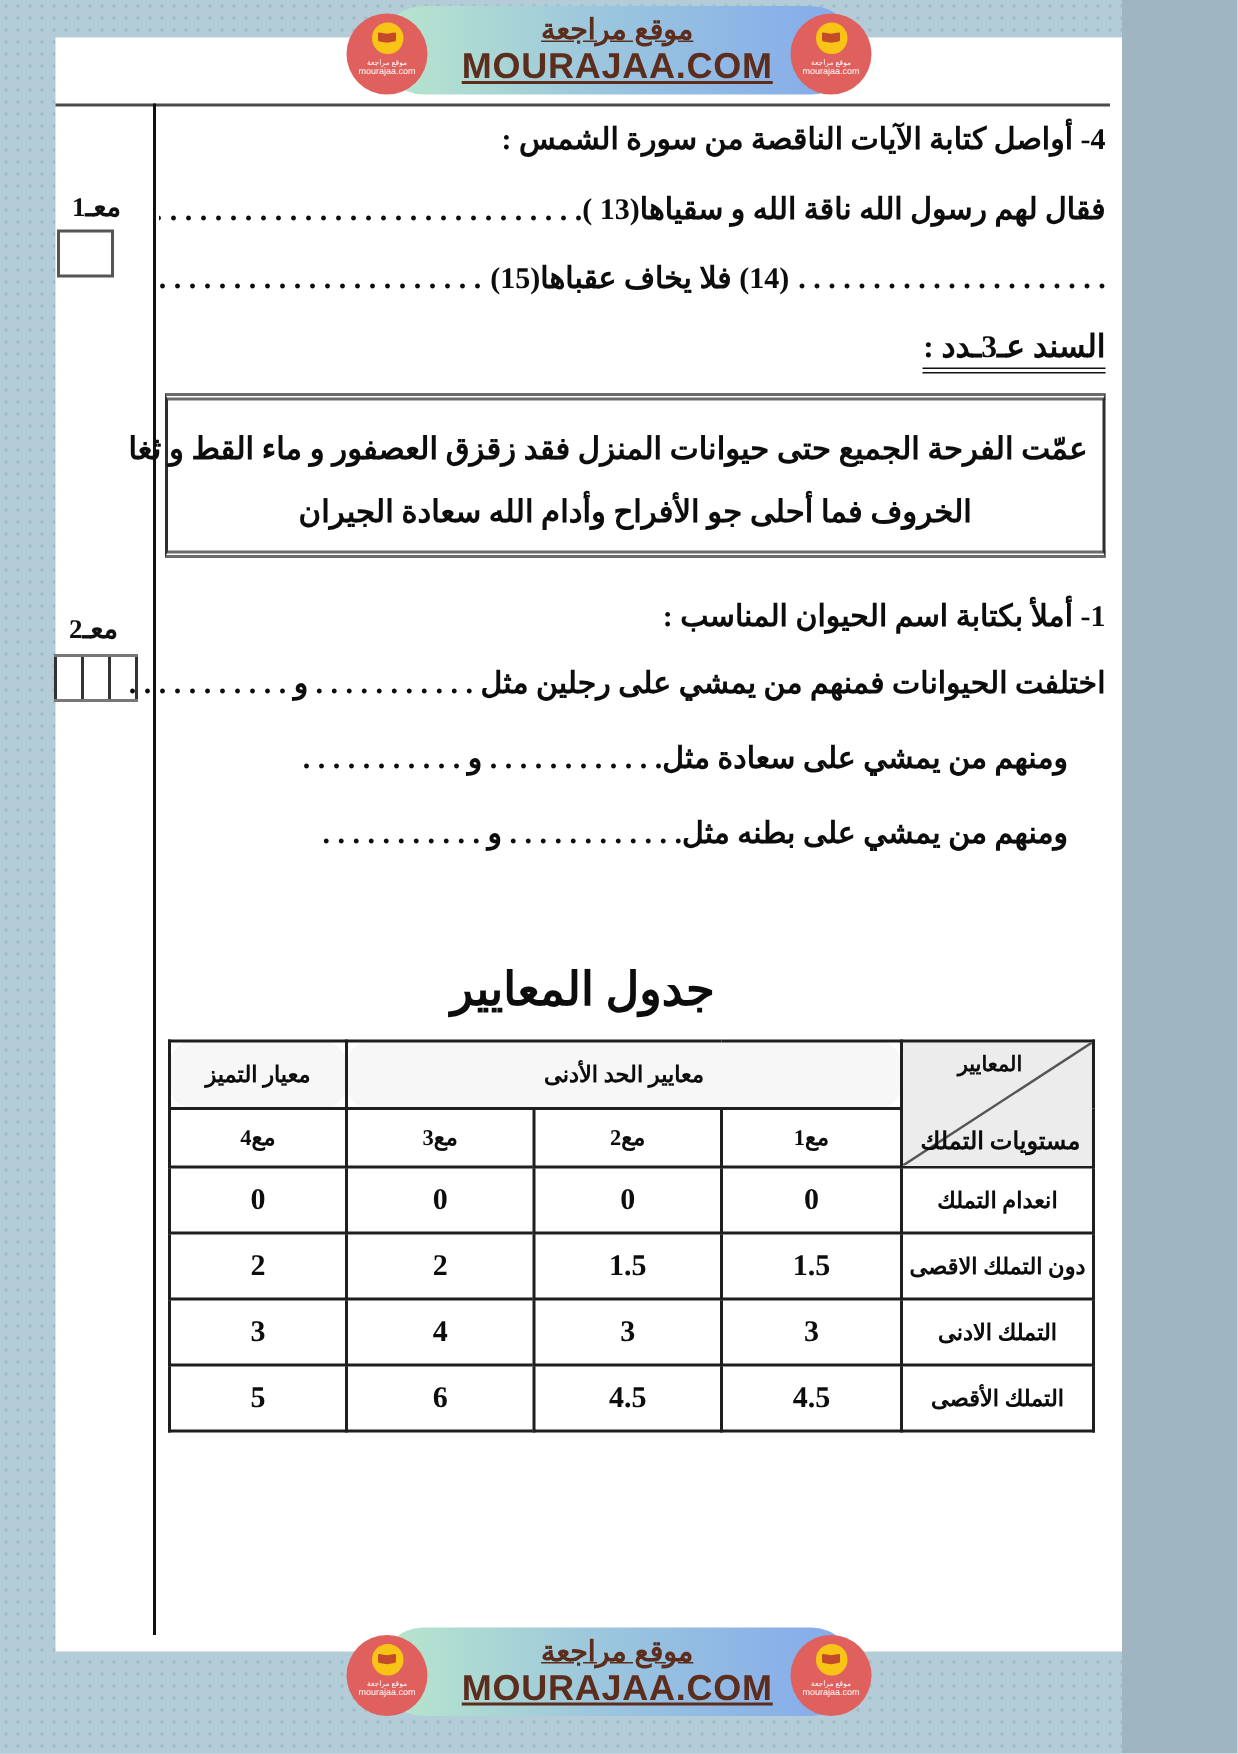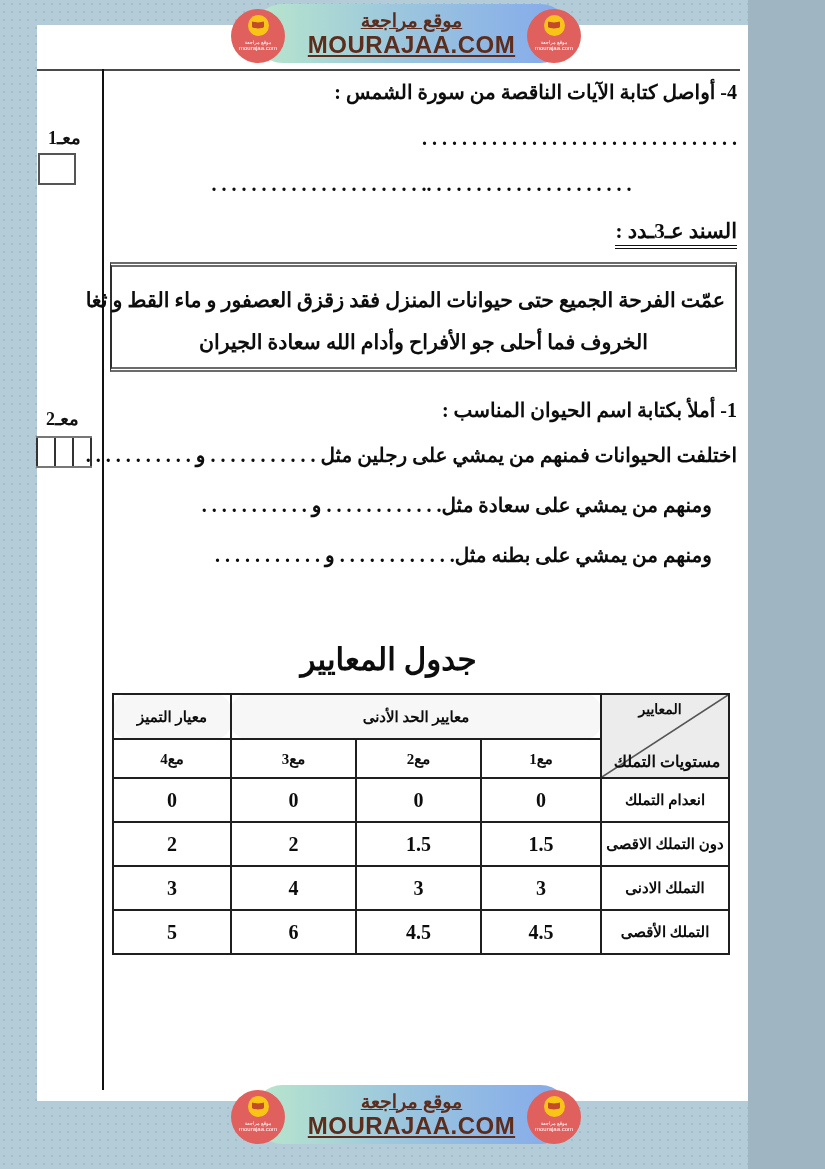--- a/index.html
+++ b/index.html
@@ -104,25 +104,27 @@
     <span class="cell"></span>
     <span class="cell"></span>
     <span class="cell"></span>
   </div>
 
   <div class="content">
 
     <div class="line r" style="top:11px;">4- أواصل كتابة الآيات الناقصة من سورة الشمس :</div>
 
     <div class="line fill-row" style="top:58px;">
+      <span>فقال لهم رسول الله ناقة الله و سقياها(13 )</span>
       <span class="dots">. . . . . . . . . . . . . . . . . . . . . . . . . . . . . . . .</span>
     </div>
 
     <div class="line center-row" style="top:104px;">
       <span>. . . . . . . . . . . . . . . . . . . . .</span>
+      <span style="padding:0 6px;">(14) فلا يخاف عقباها(15)</span>
       <span>. . . . . . . . . . . . . . . . . . . . . .</span>
     </div>
 
     <div class="line r" style="top:150px;">
       <span class="heading-u">السند عـ3ـدد :</span>
     </div>
 
     <div class="sanad-box">
       <div class="l1">عمّت الفرحة الجميع حتى حيوانات المنزل فقد زقزق العصفور و ماء القط و ثغا</div>
       <div class="l2">الخروف فما أحلى جو الأفراح وأدام الله سعادة الجيران</div>

